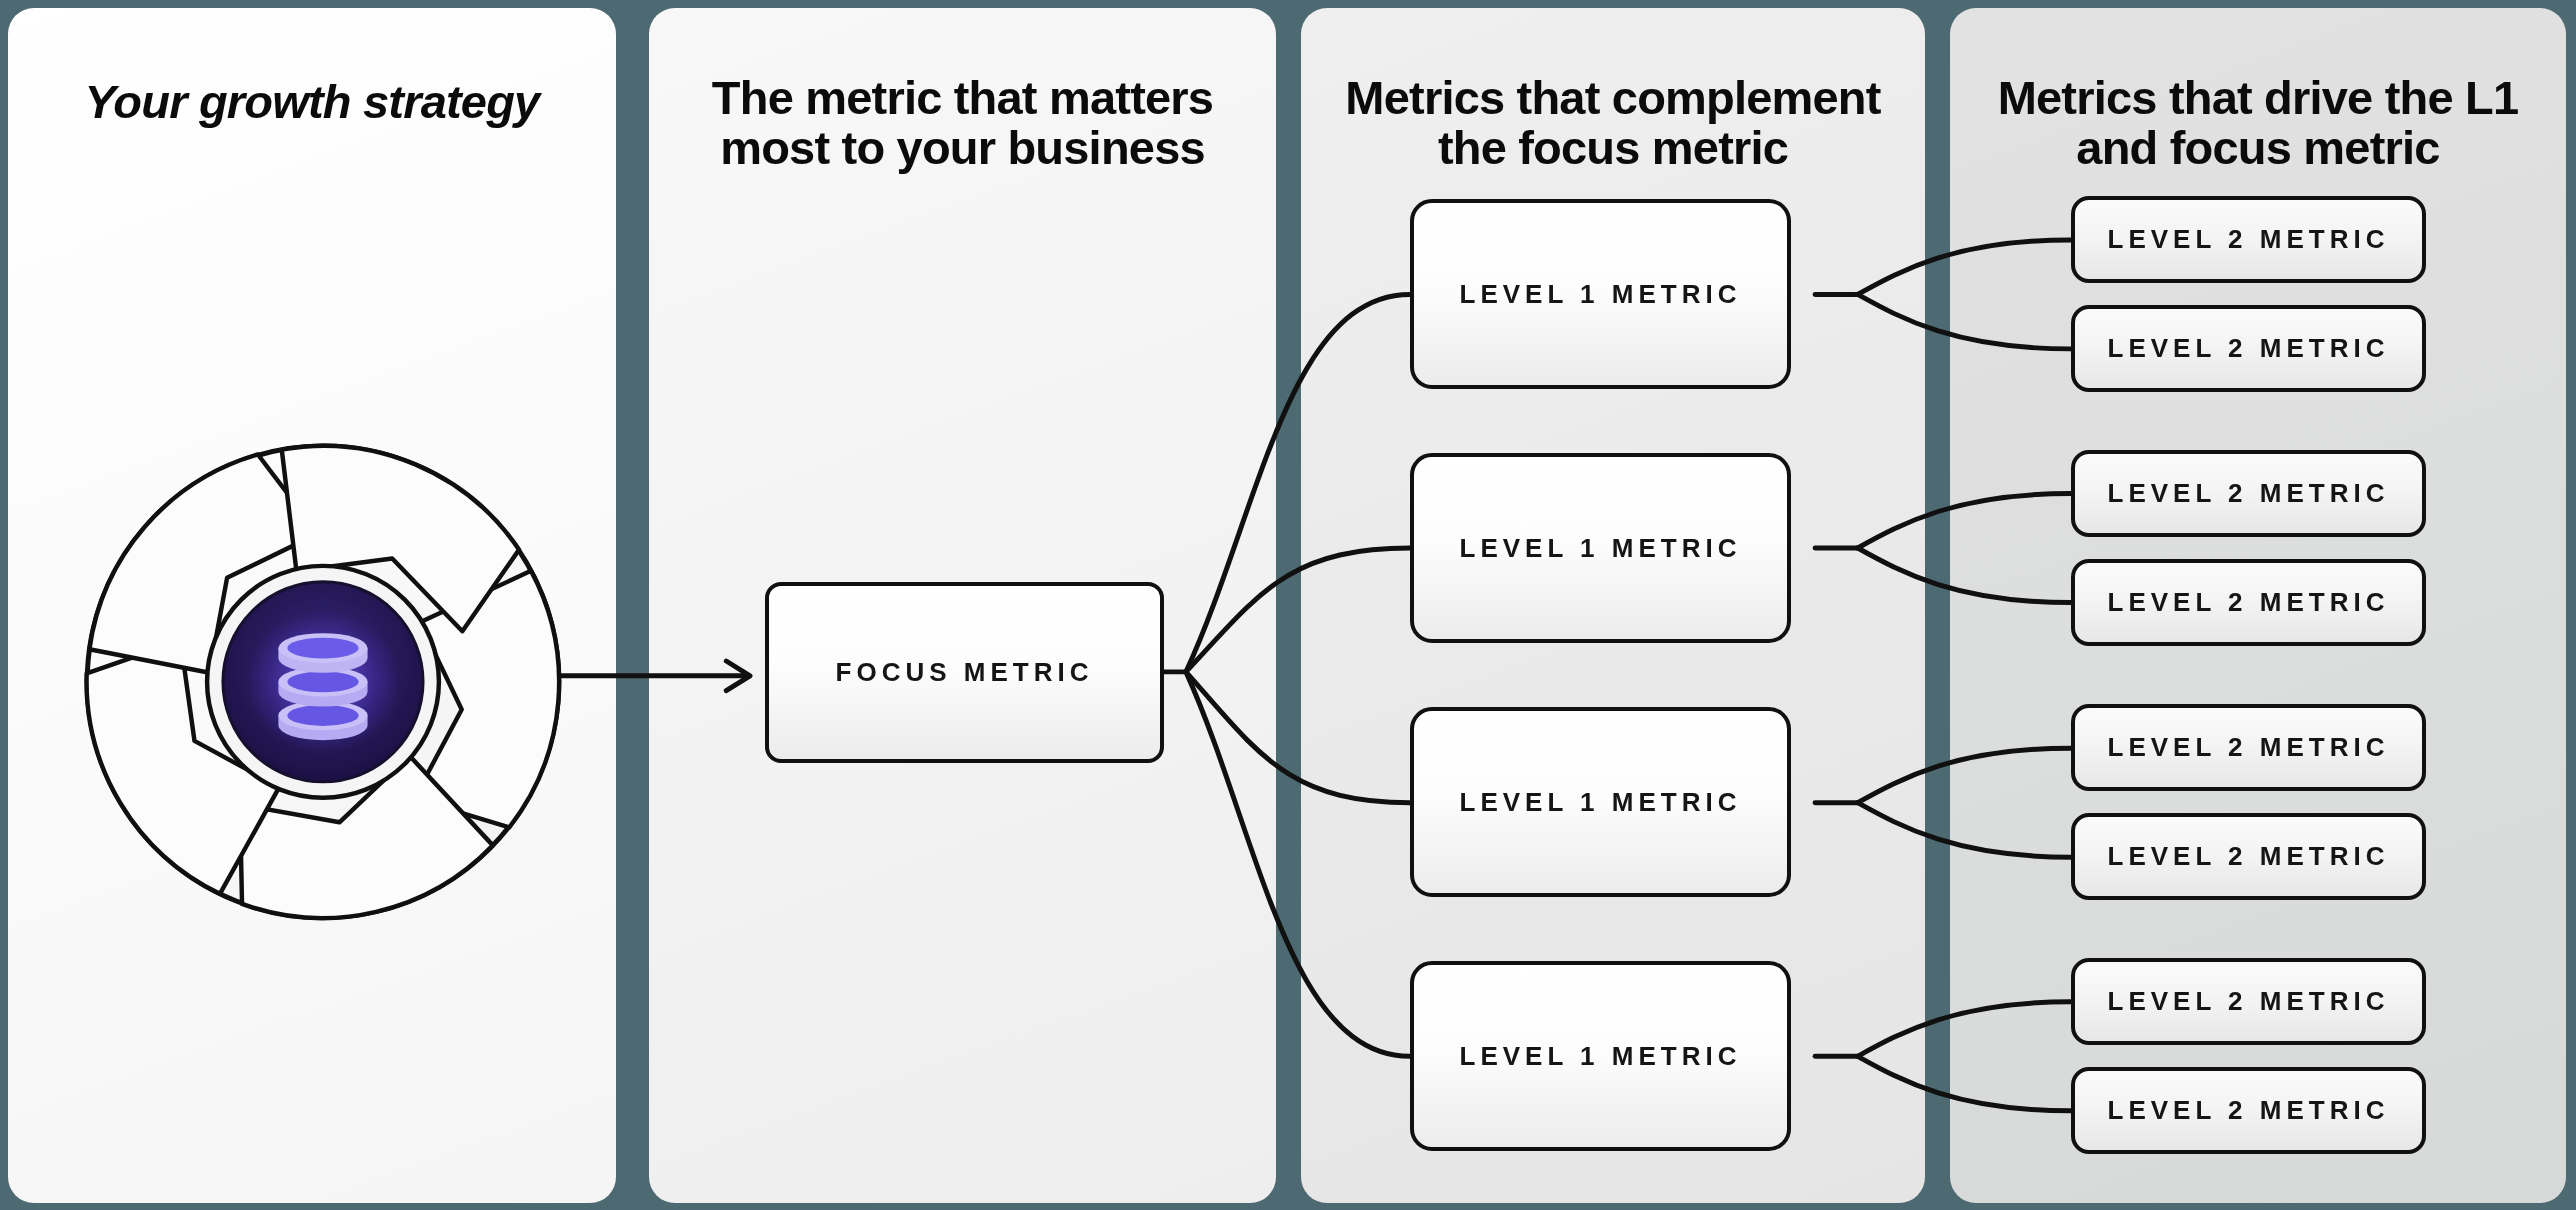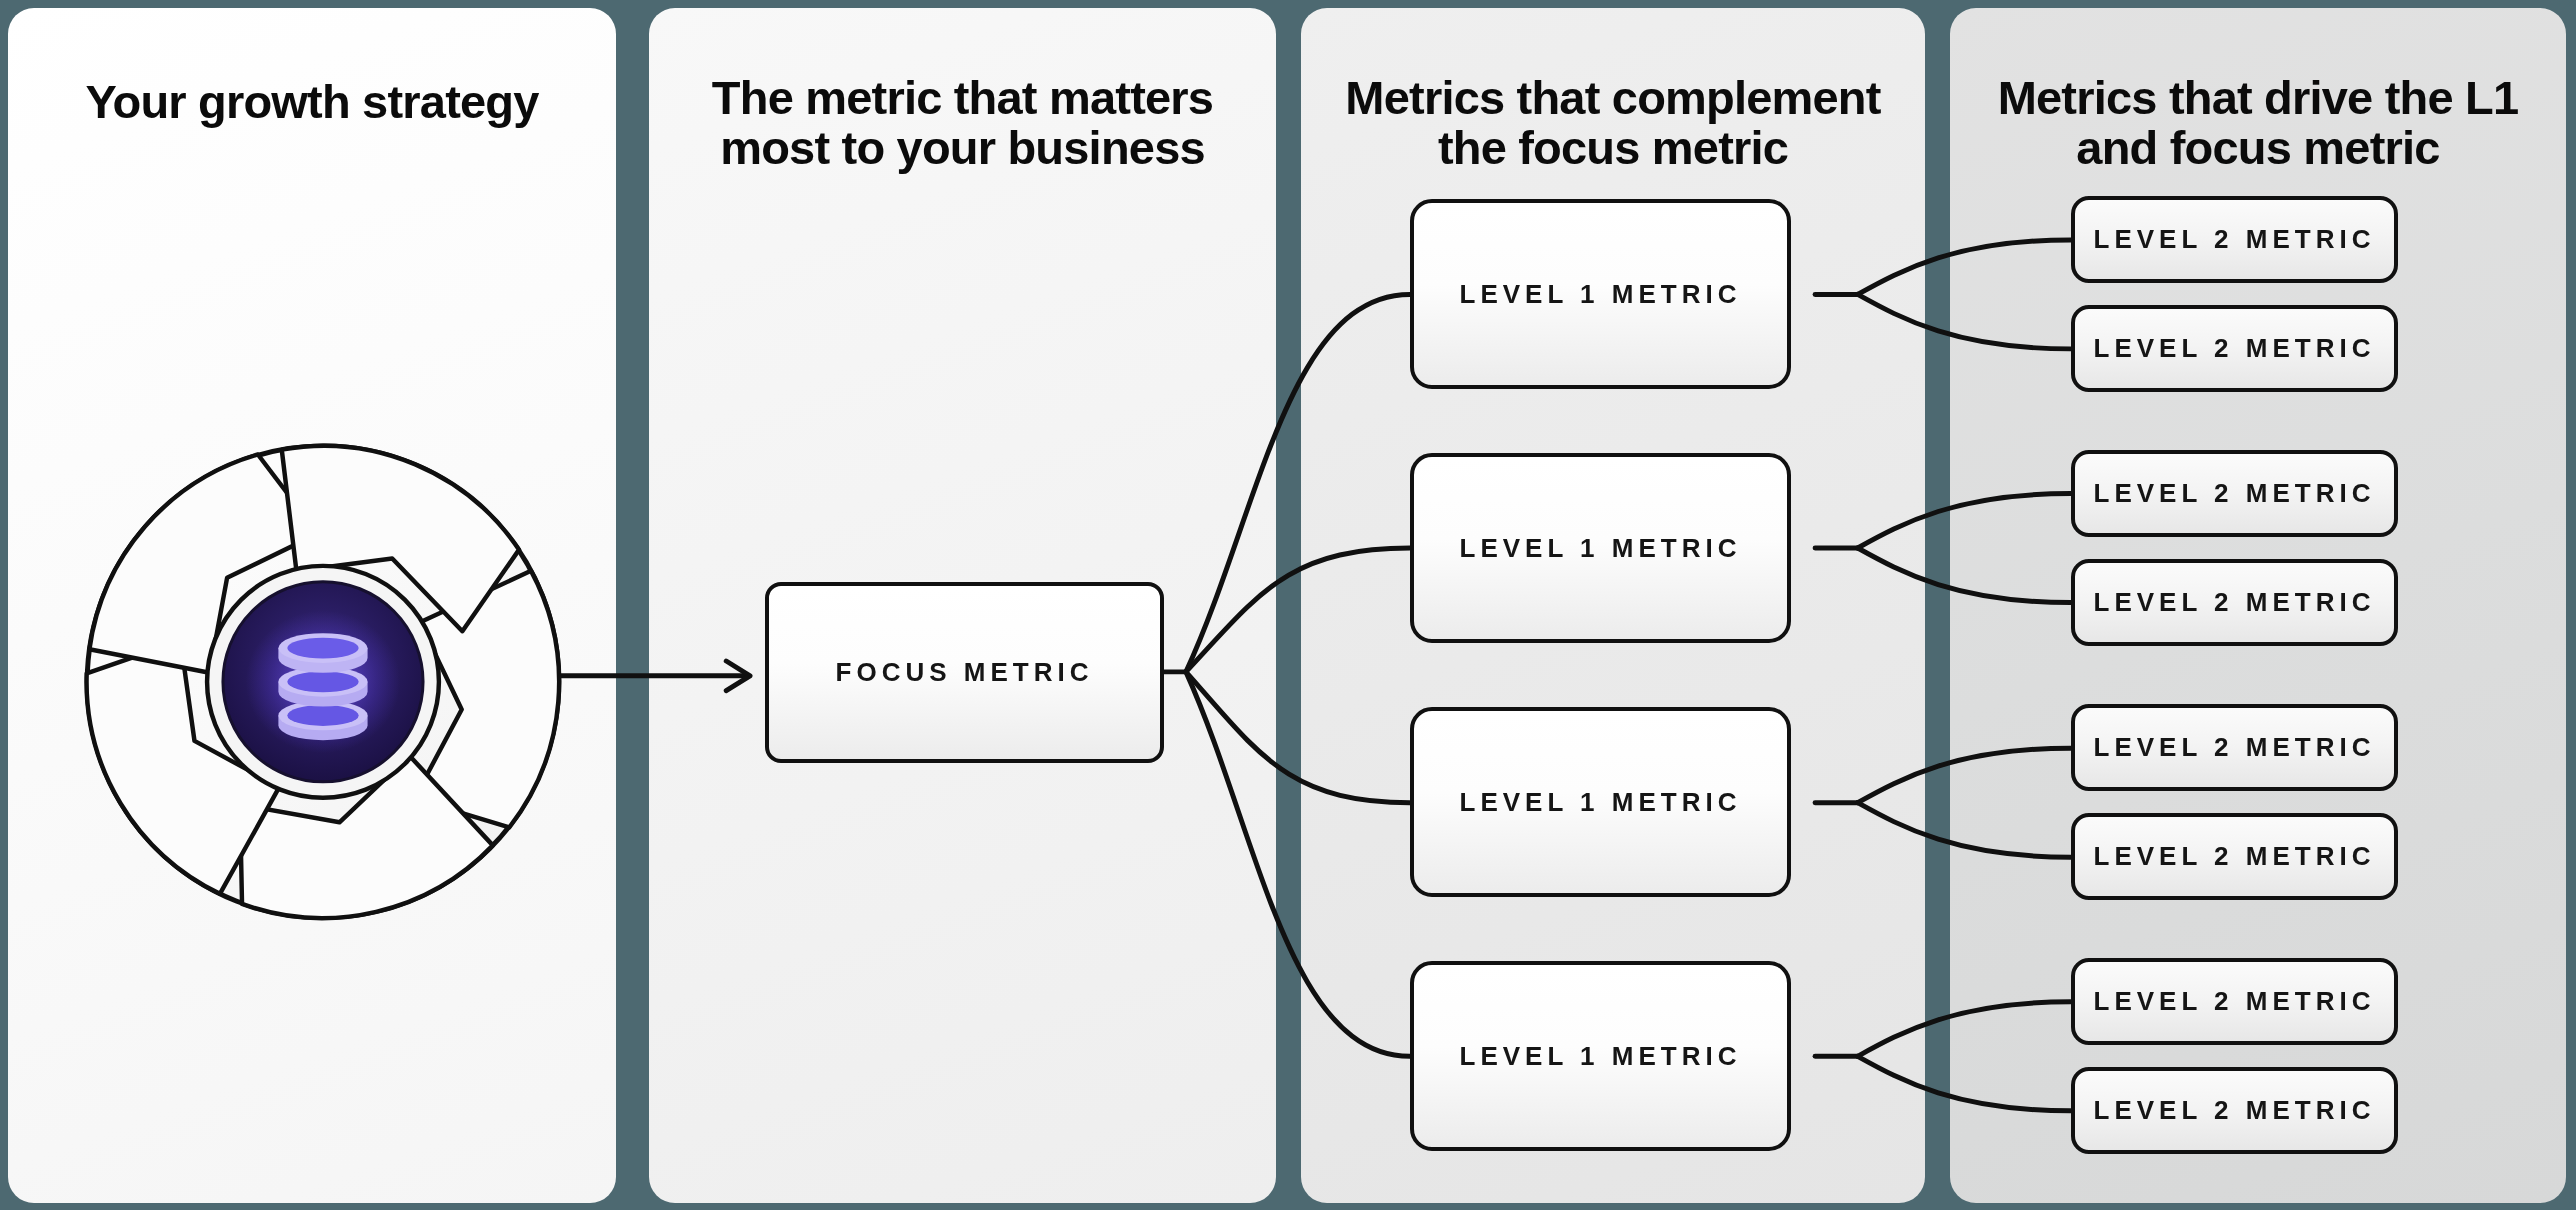--- a/index.html
+++ b/index.html
@@ -7,21 +7,21 @@
     position:relative;
     width:2576px;height:1211px;
     background:#4d6971;
     font-family:"Liberation Sans","DejaVu Sans",sans-serif;
     overflow:hidden;
   }
   .panel{
     position:absolute;top:8px;height:1195px;
     border-radius:26px;
   }
-  .panel-1{left:8px;width:608px;background:linear-gradient(160deg,#ffffff 0%,#fbfbfb 45%,#f5f5f5 100%);}
+  .panel-1{left:8px;width:608px;background:linear-gradient(160deg,#ffffff 0%,#fbfbfb 45%,#f5f5f5 100%);font-style:italic;}
   .panel-2{left:649px;width:627px;background:linear-gradient(160deg,#f8f8f8 0%,#f3f3f3 50%,#eeeeee 100%);}
   .panel-3{left:1301px;width:624px;background:linear-gradient(160deg,#efefef 0%,#eaeaea 50%,#e5e5e5 100%);}
   .panel-4{left:1950px;width:616px;background:linear-gradient(160deg,#e2e2e2 0%,#dcdddd 50%,#d7d8d8 100%);}
   .panel-title{
     position:absolute;left:0;right:0;top:65px;
     text-align:center;
     font-size:47px;line-height:50px;font-weight:700;
     letter-spacing:-0.8px;color:#0b0b0b;
     white-space:pre-line;
   }
@@ -35,21 +35,21 @@
     font-weight:700;color:#151515;
     letter-spacing:5px;font-size:26px;
     z-index:3;
   }
   .focus-box{left:765px;top:582px;width:399px;height:181px;border-radius:16px;}
   .l1-box{left:1410px;width:381px;height:190px;border-radius:22px;}
   .l1-box.b0{top:199px;}
   .l1-box.b1{top:453px;}
   .l1-box.b2{top:707px;}
   .l1-box.b3{top:961px;}
-  .l2-box{left:2071px;width:327px;height:87px;border-radius:18px;
+  .l2-box{left:2071px;width:355px;height:87px;border-radius:18px;
     background:linear-gradient(180deg,#fbfbfb 0%,#f4f4f4 45%,#e7e7e7 100%);}
   .l2-box.b0{top:196px;}
   .l2-box.b1{top:305px;}
   .l2-box.b2{top:450px;}
   .l2-box.b3{top:559px;}
   .l2-box.b4{top:704px;}
   .l2-box.b5{top:813px;}
   .l2-box.b6{top:958px;}
   .l2-box.b7{top:1067px;}
   .overlay{

